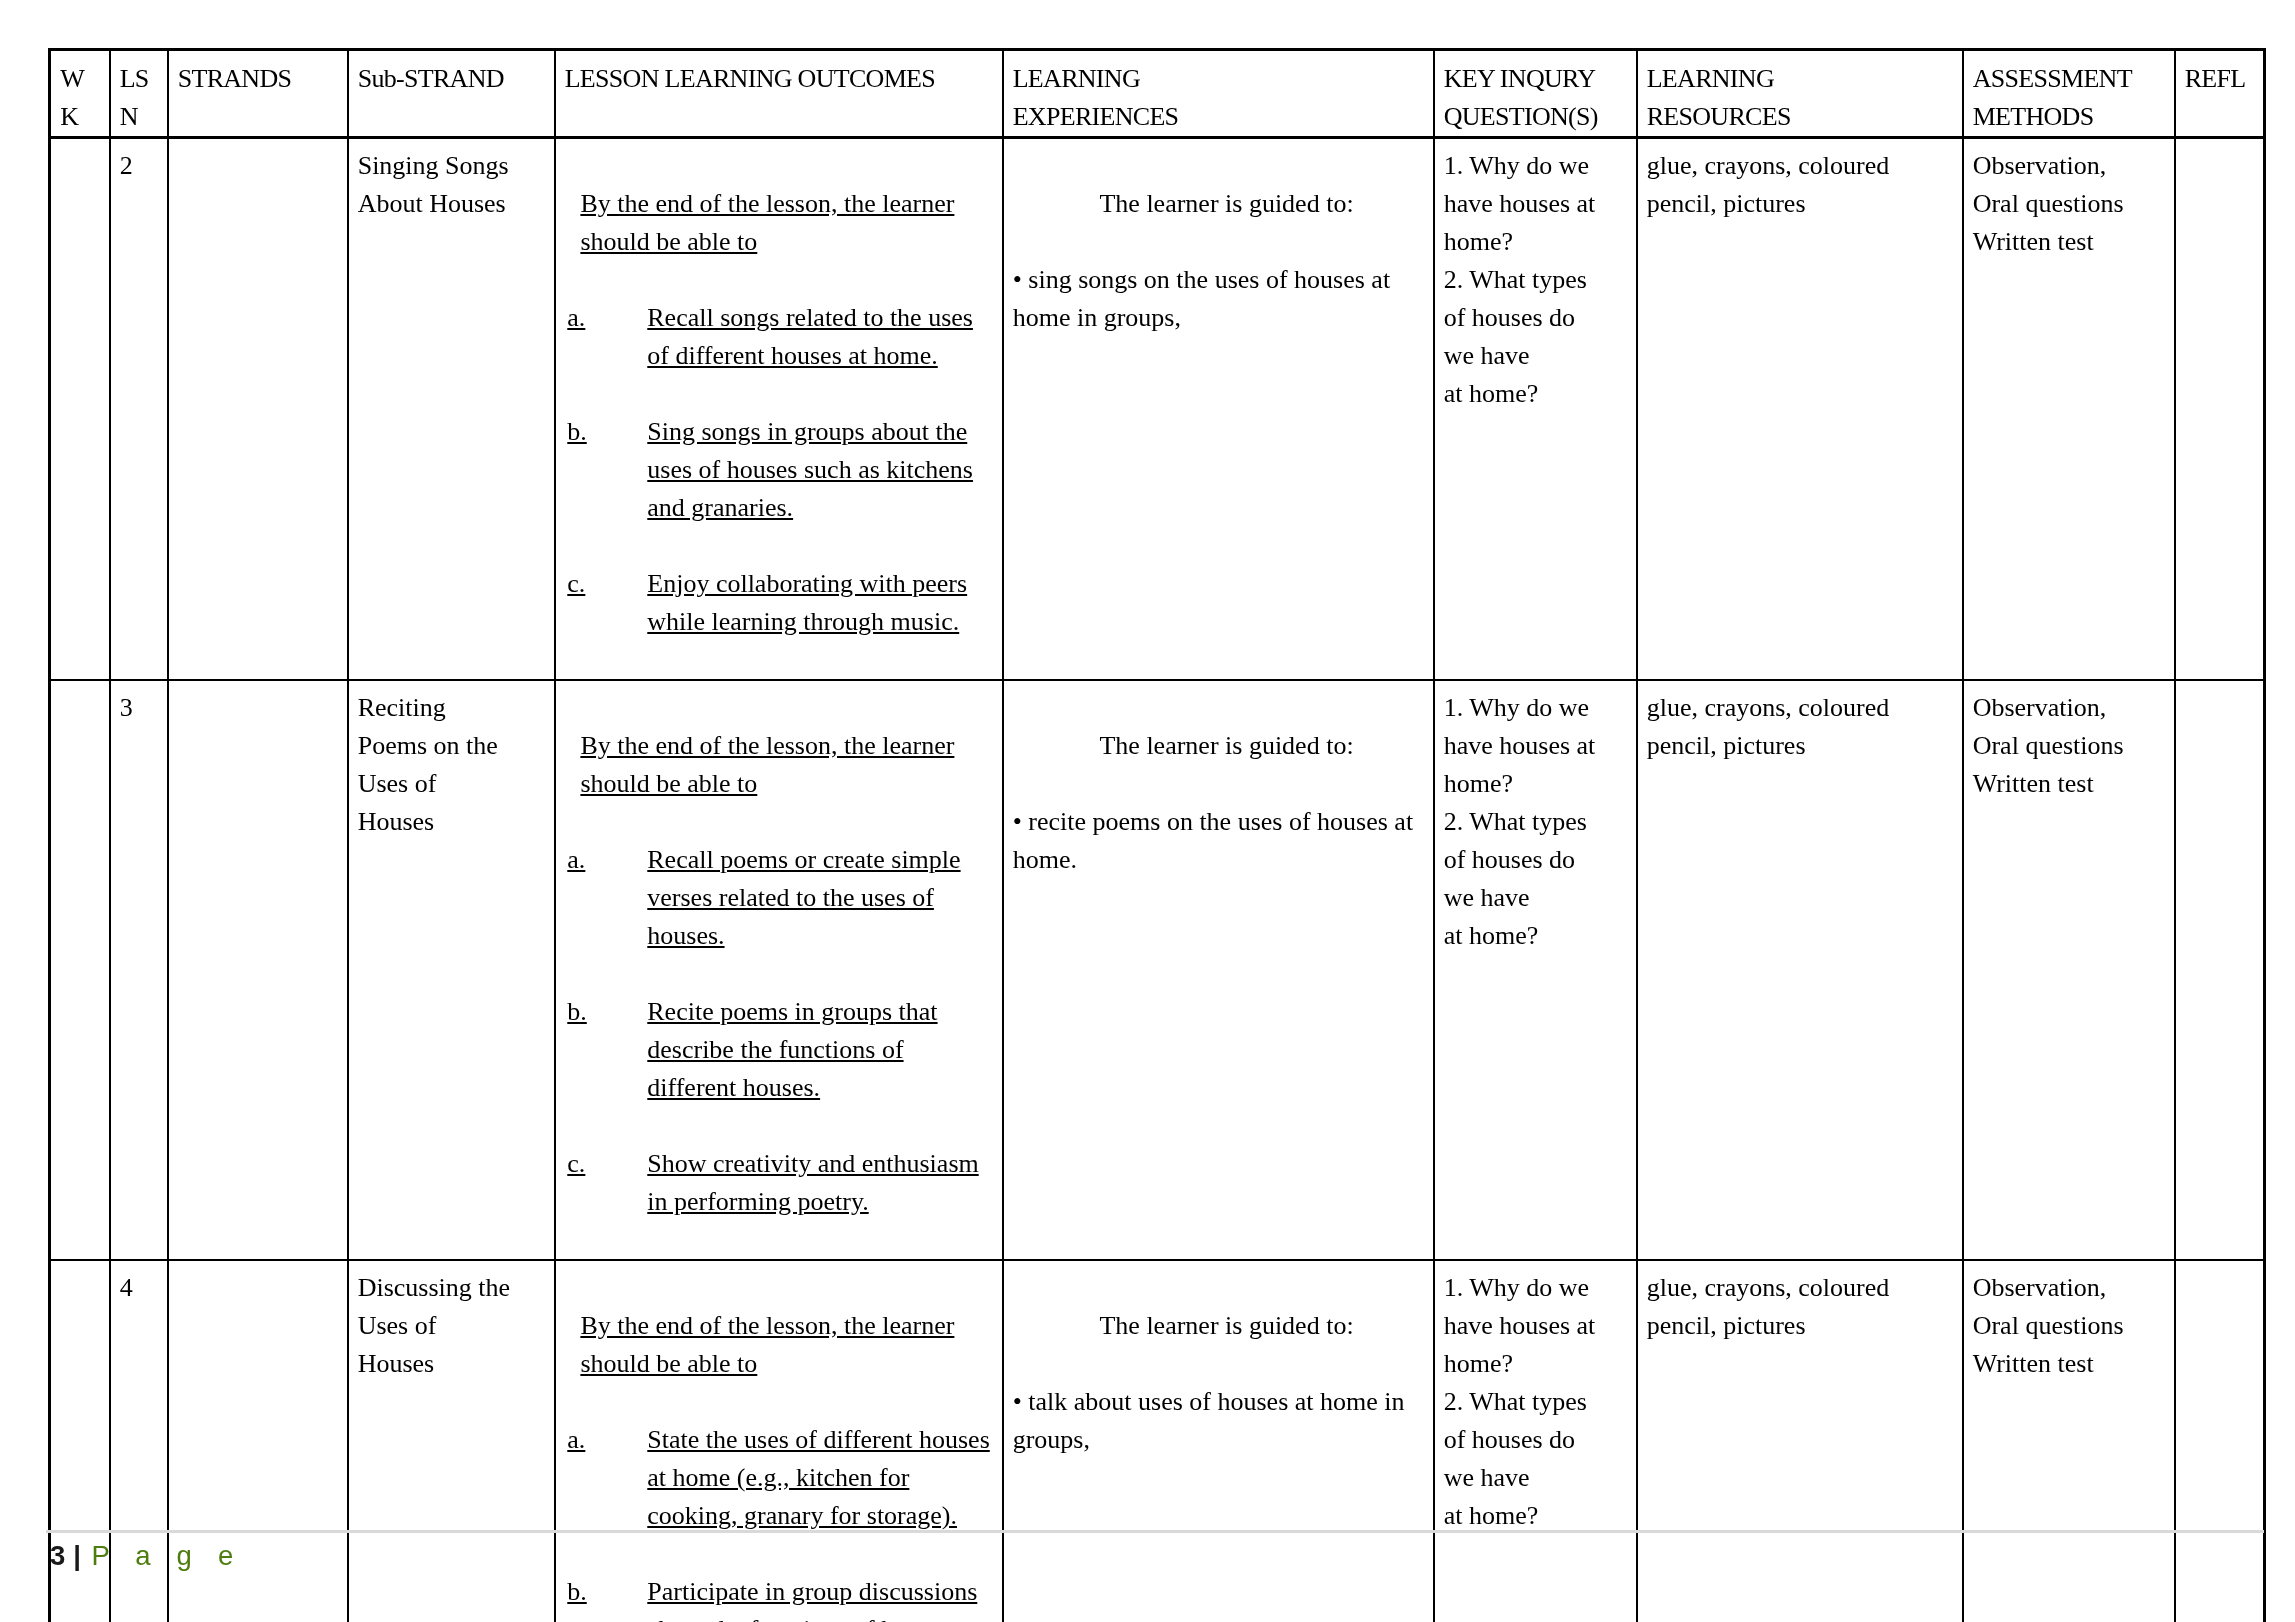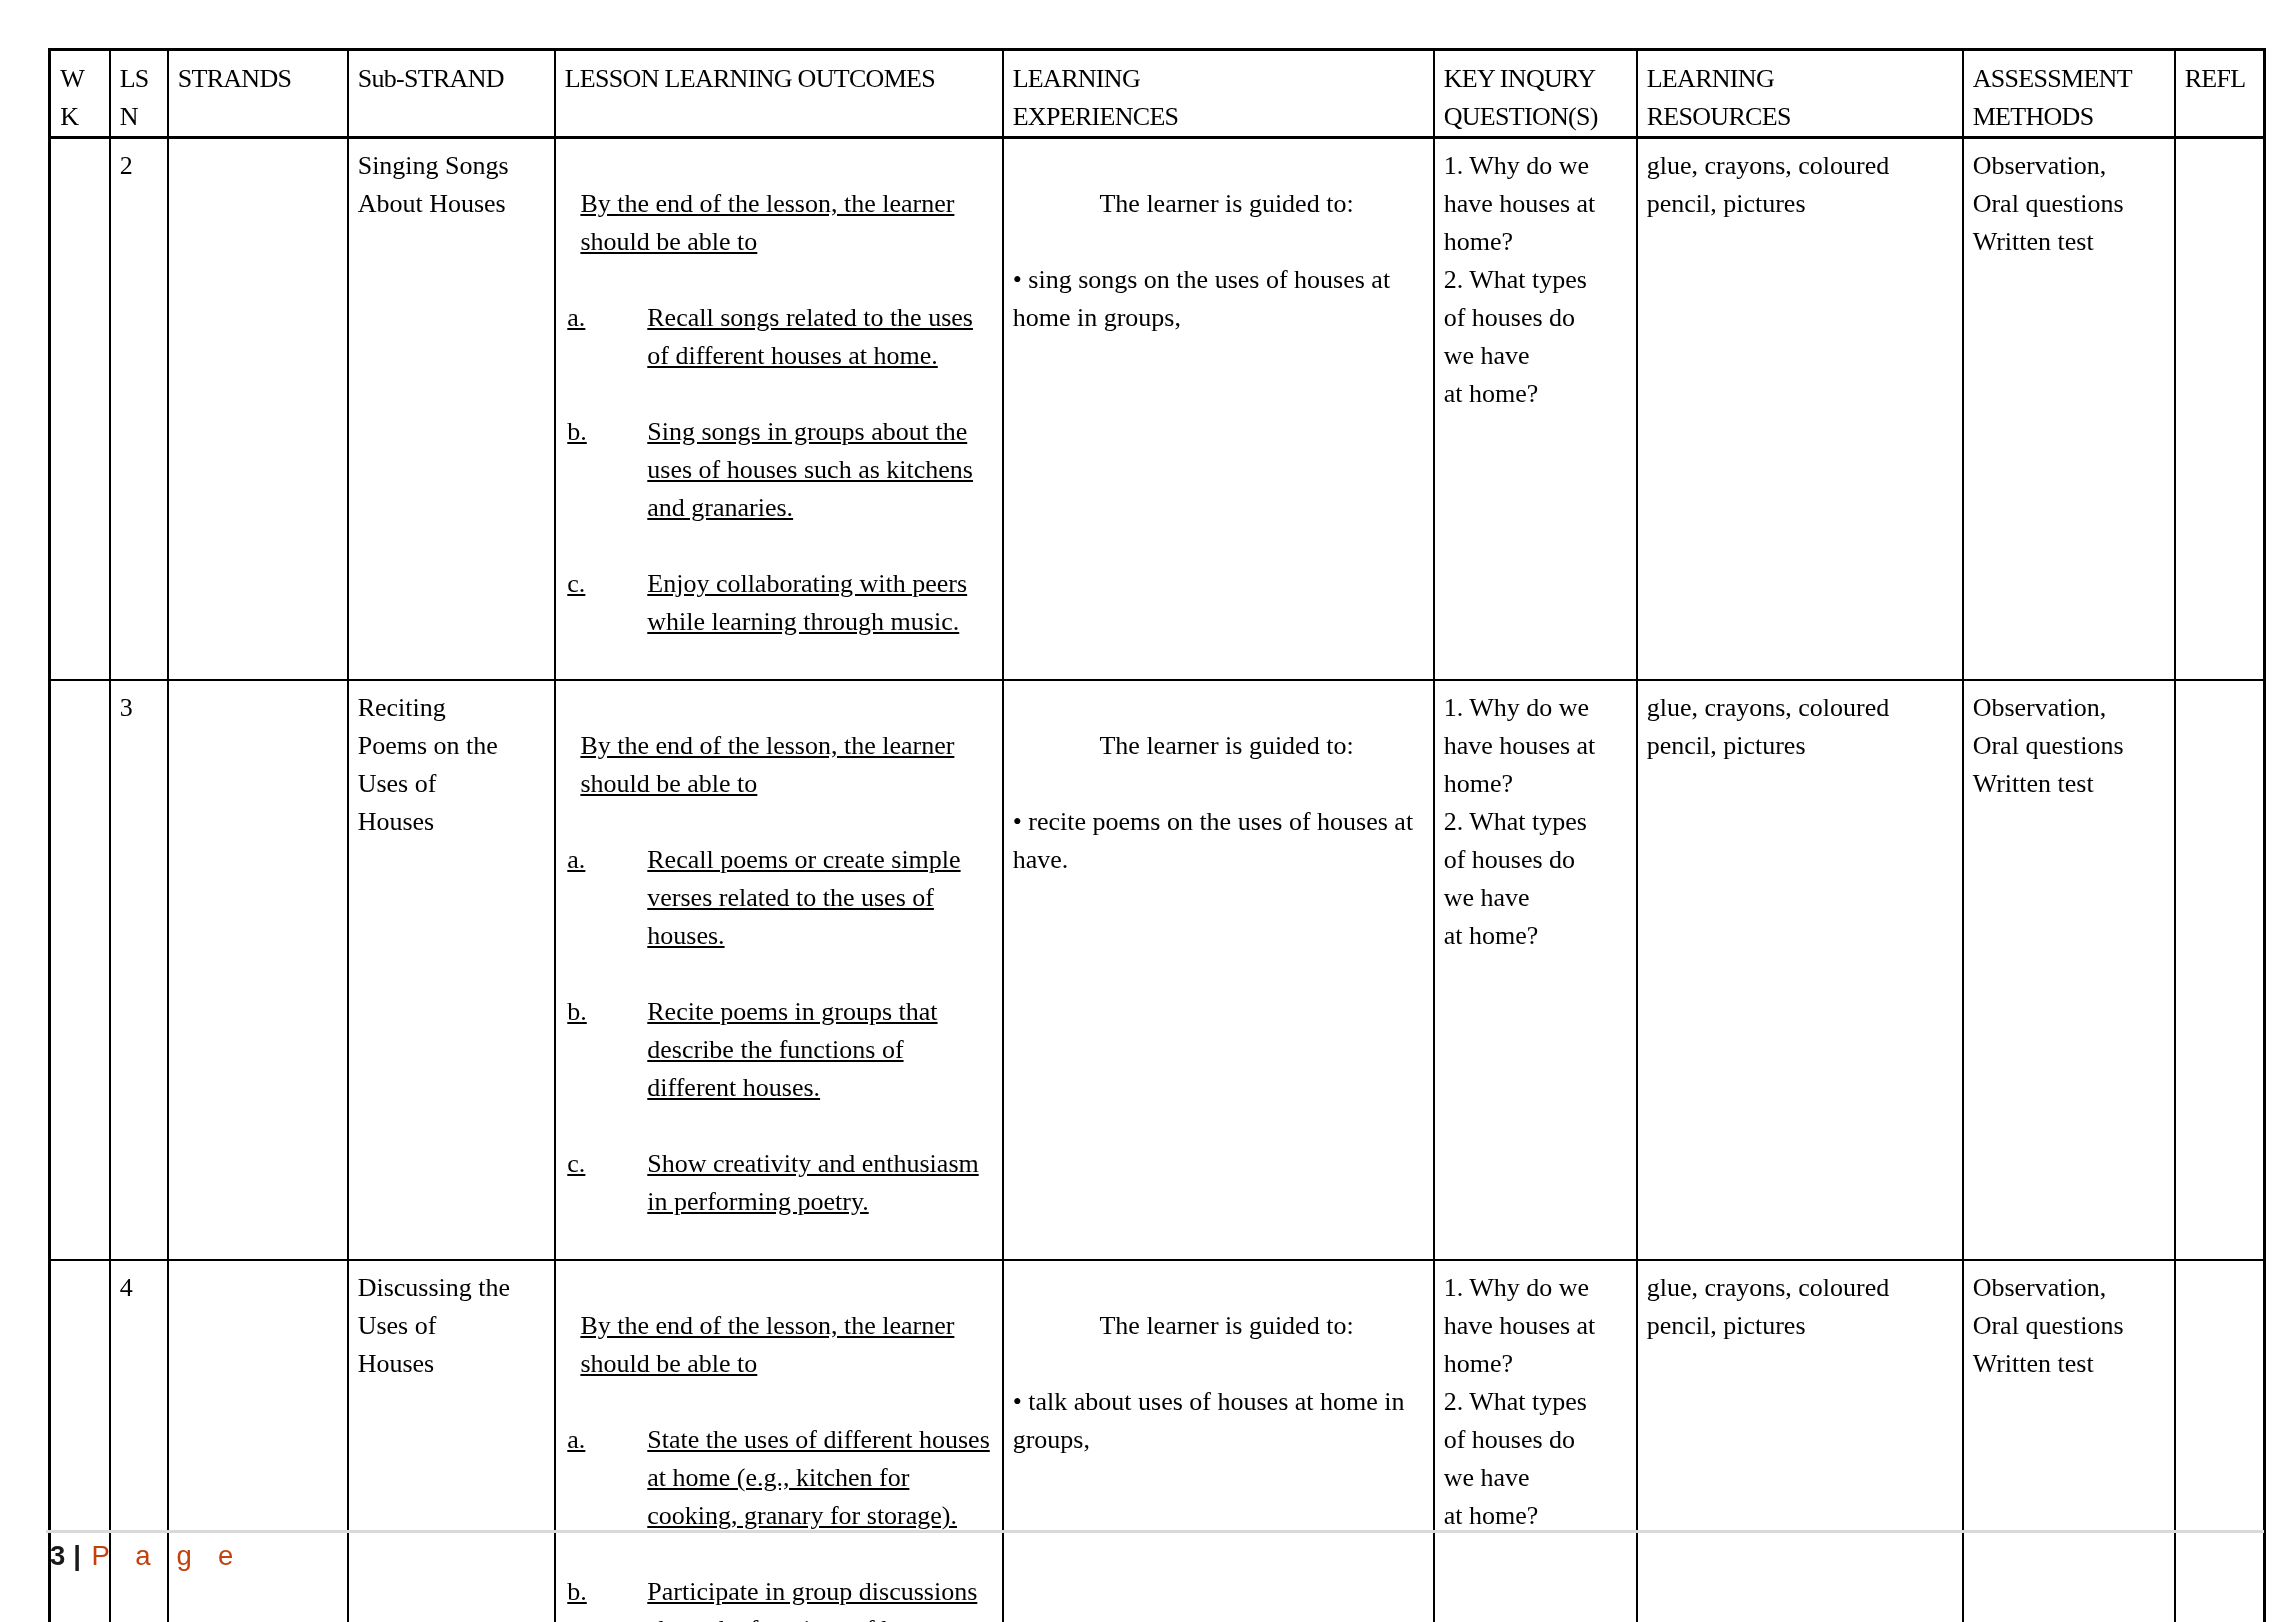--- a/index.html
+++ b/index.html
@@ -66,21 +66,21 @@
     left:50px;
     top:1539px;
     font-family:"Liberation Sans", sans-serif;
     font-size:27.5px;
     line-height:33px;
     color:#000000;
     white-space:nowrap;
   }
   .footer .pg-num{font-weight:bold;color:#1a1a1a;}
   .footer .pg-sep{font-weight:bold;color:#1a1a1a;margin:0 10.5px 0 7.9px;}
-  .footer .pg-label{color:#c2410c;letter-spacing:9.2px;}
+  .footer .pg-label{color:#4d7c0f;letter-spacing:9.2px;}
 </style>
 </head>
 <body>
 
 <div class="page">
 
   <table class="sow">
     <colgroup>
       <col style="width:60px">
         <col style="width:58px">
@@ -173,21 +173,21 @@
             <span class="out-marker">b.</span>
             <span class="out-text">Recite poems in groups that describe the functions of different houses.</span>
           </div>
           <div class="out-item">
             <span class="out-marker">c.</span>
             <span class="out-text">Show creativity and enthusiasm in performing poetry.</span>
           </div>
         </td>
         <td class="c-exp pad-extra">
           <div class="exp-intro">The learner is guided to:</div>
-          <div class="exp-bullet">• recite poems on the uses of houses at have.</div>
+          <div class="exp-bullet">• recite poems on the uses of houses at home.</div>
         </td>
         <td class="c-inq">1. Why do we
 have houses at
 home?
 2. What types
 of houses do
 we have
 at home?</td>
         <td class="c-res">glue, crayons, coloured
 pencil, pictures</td>

